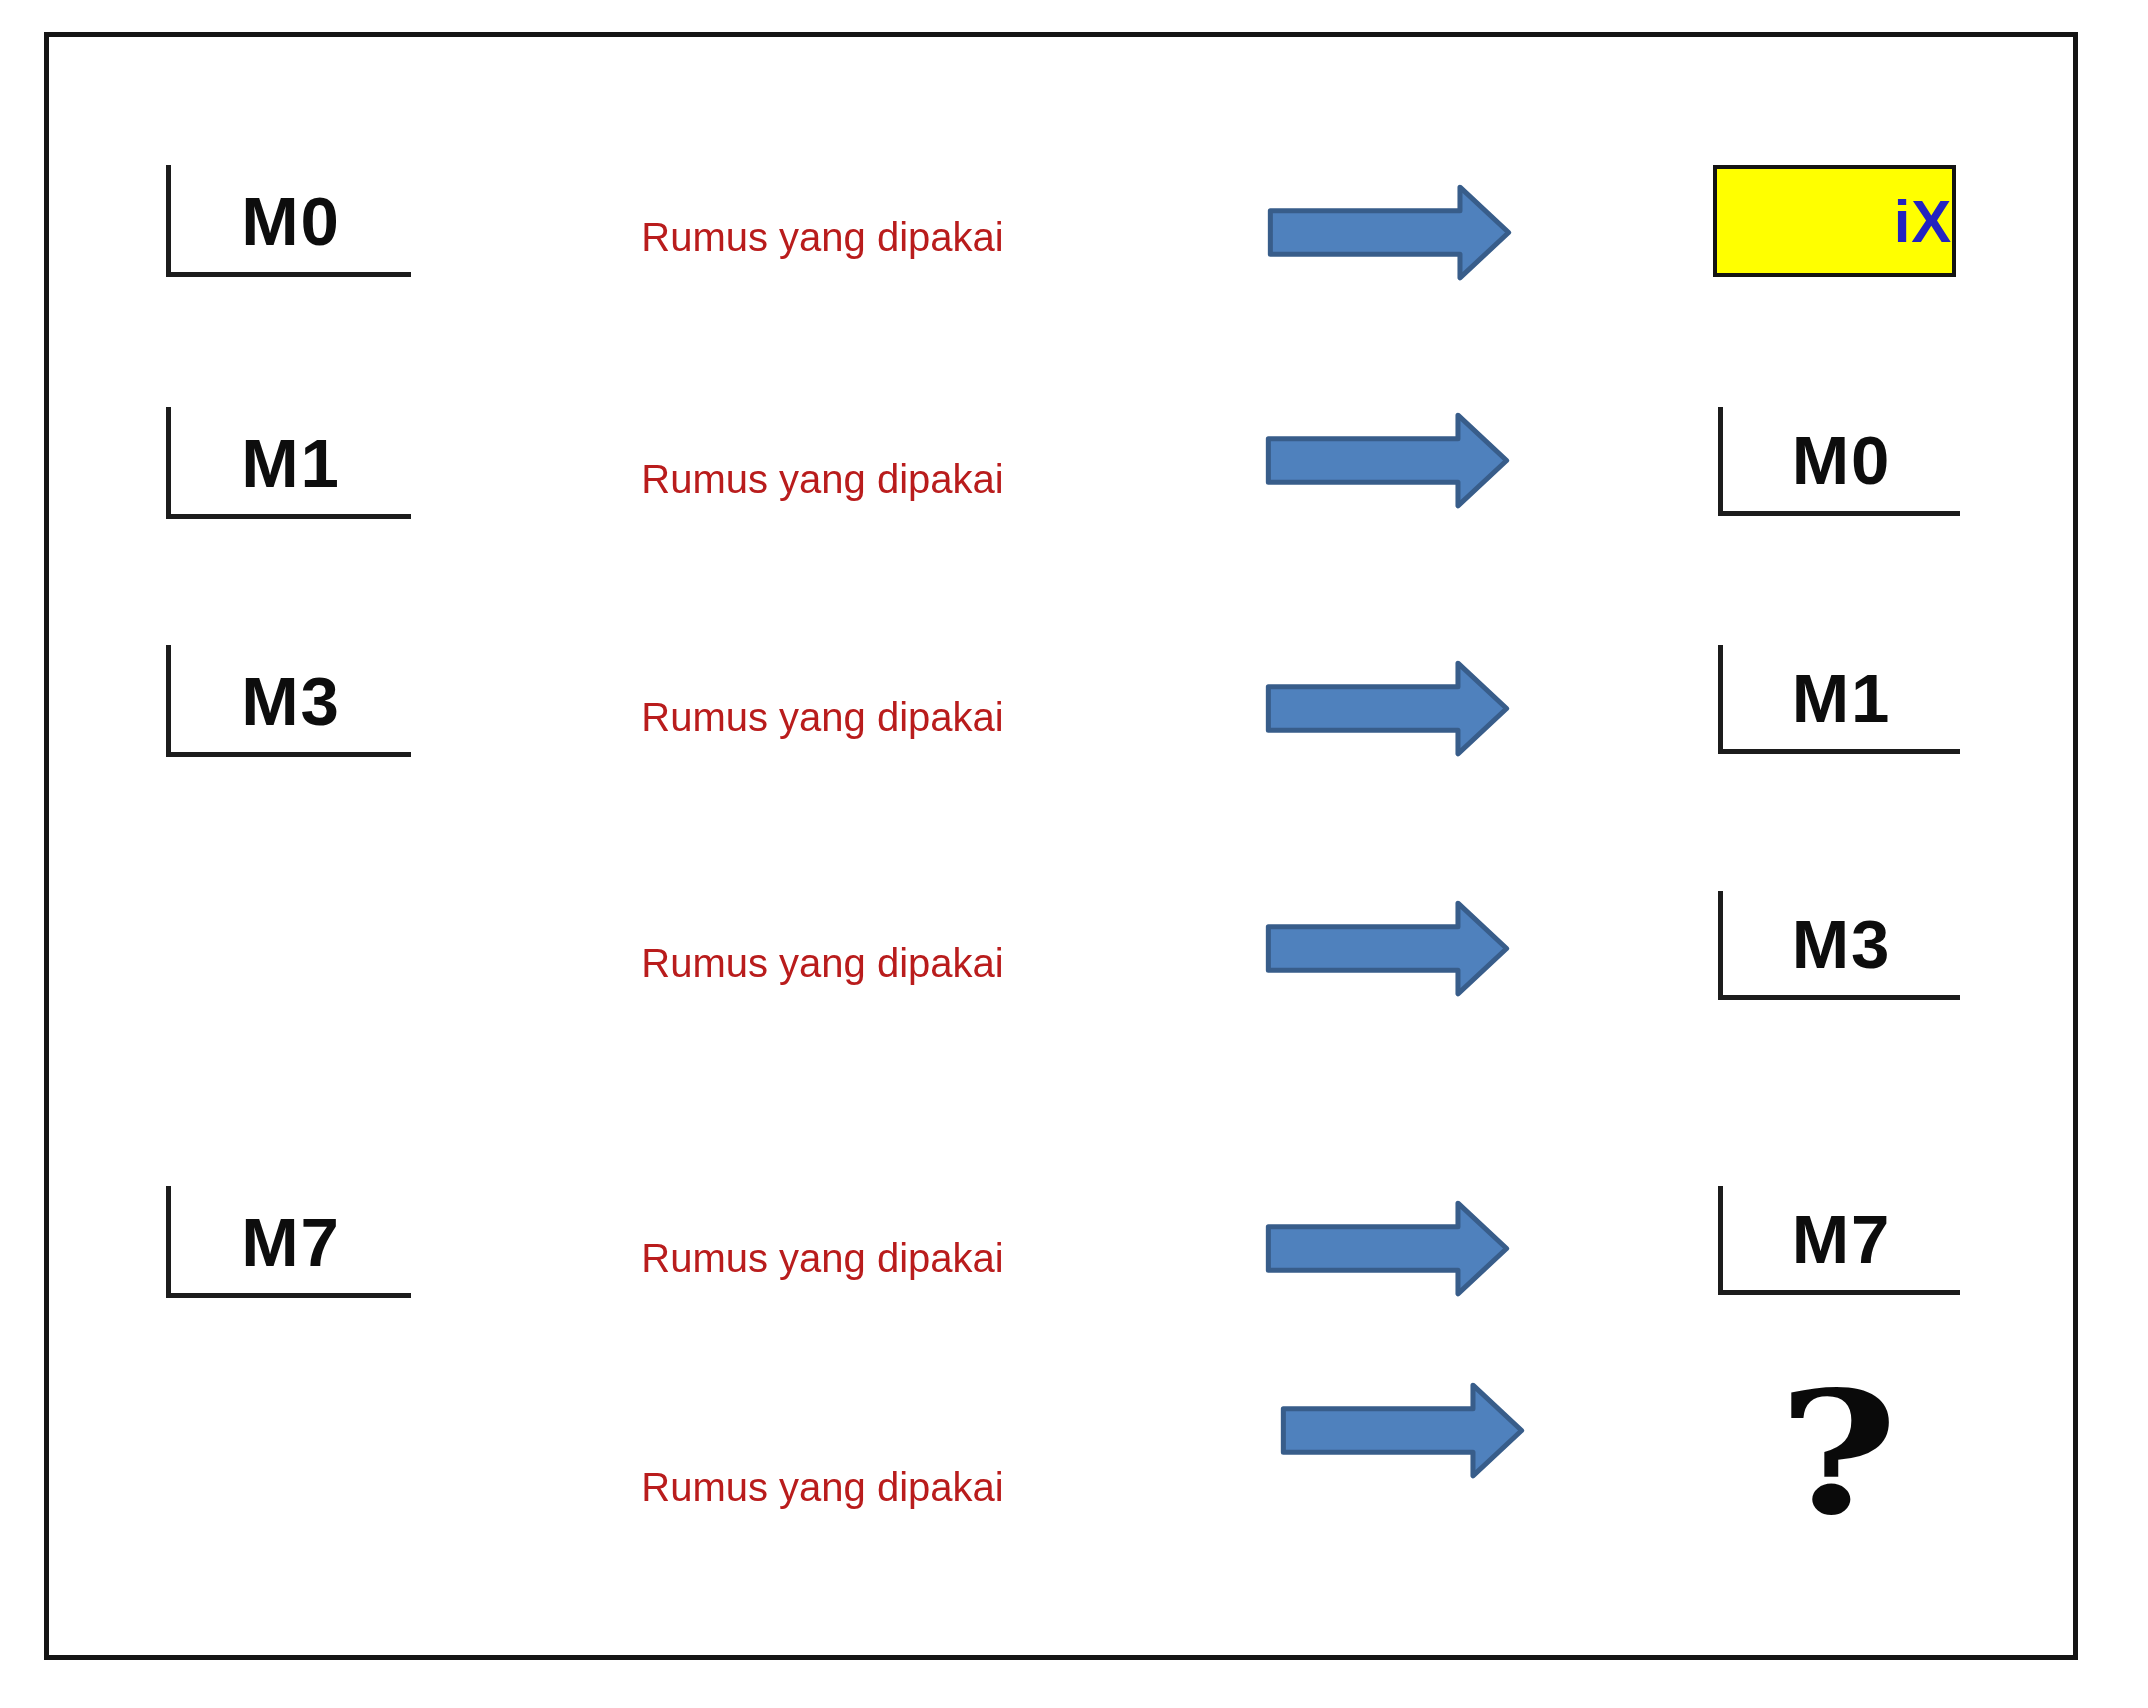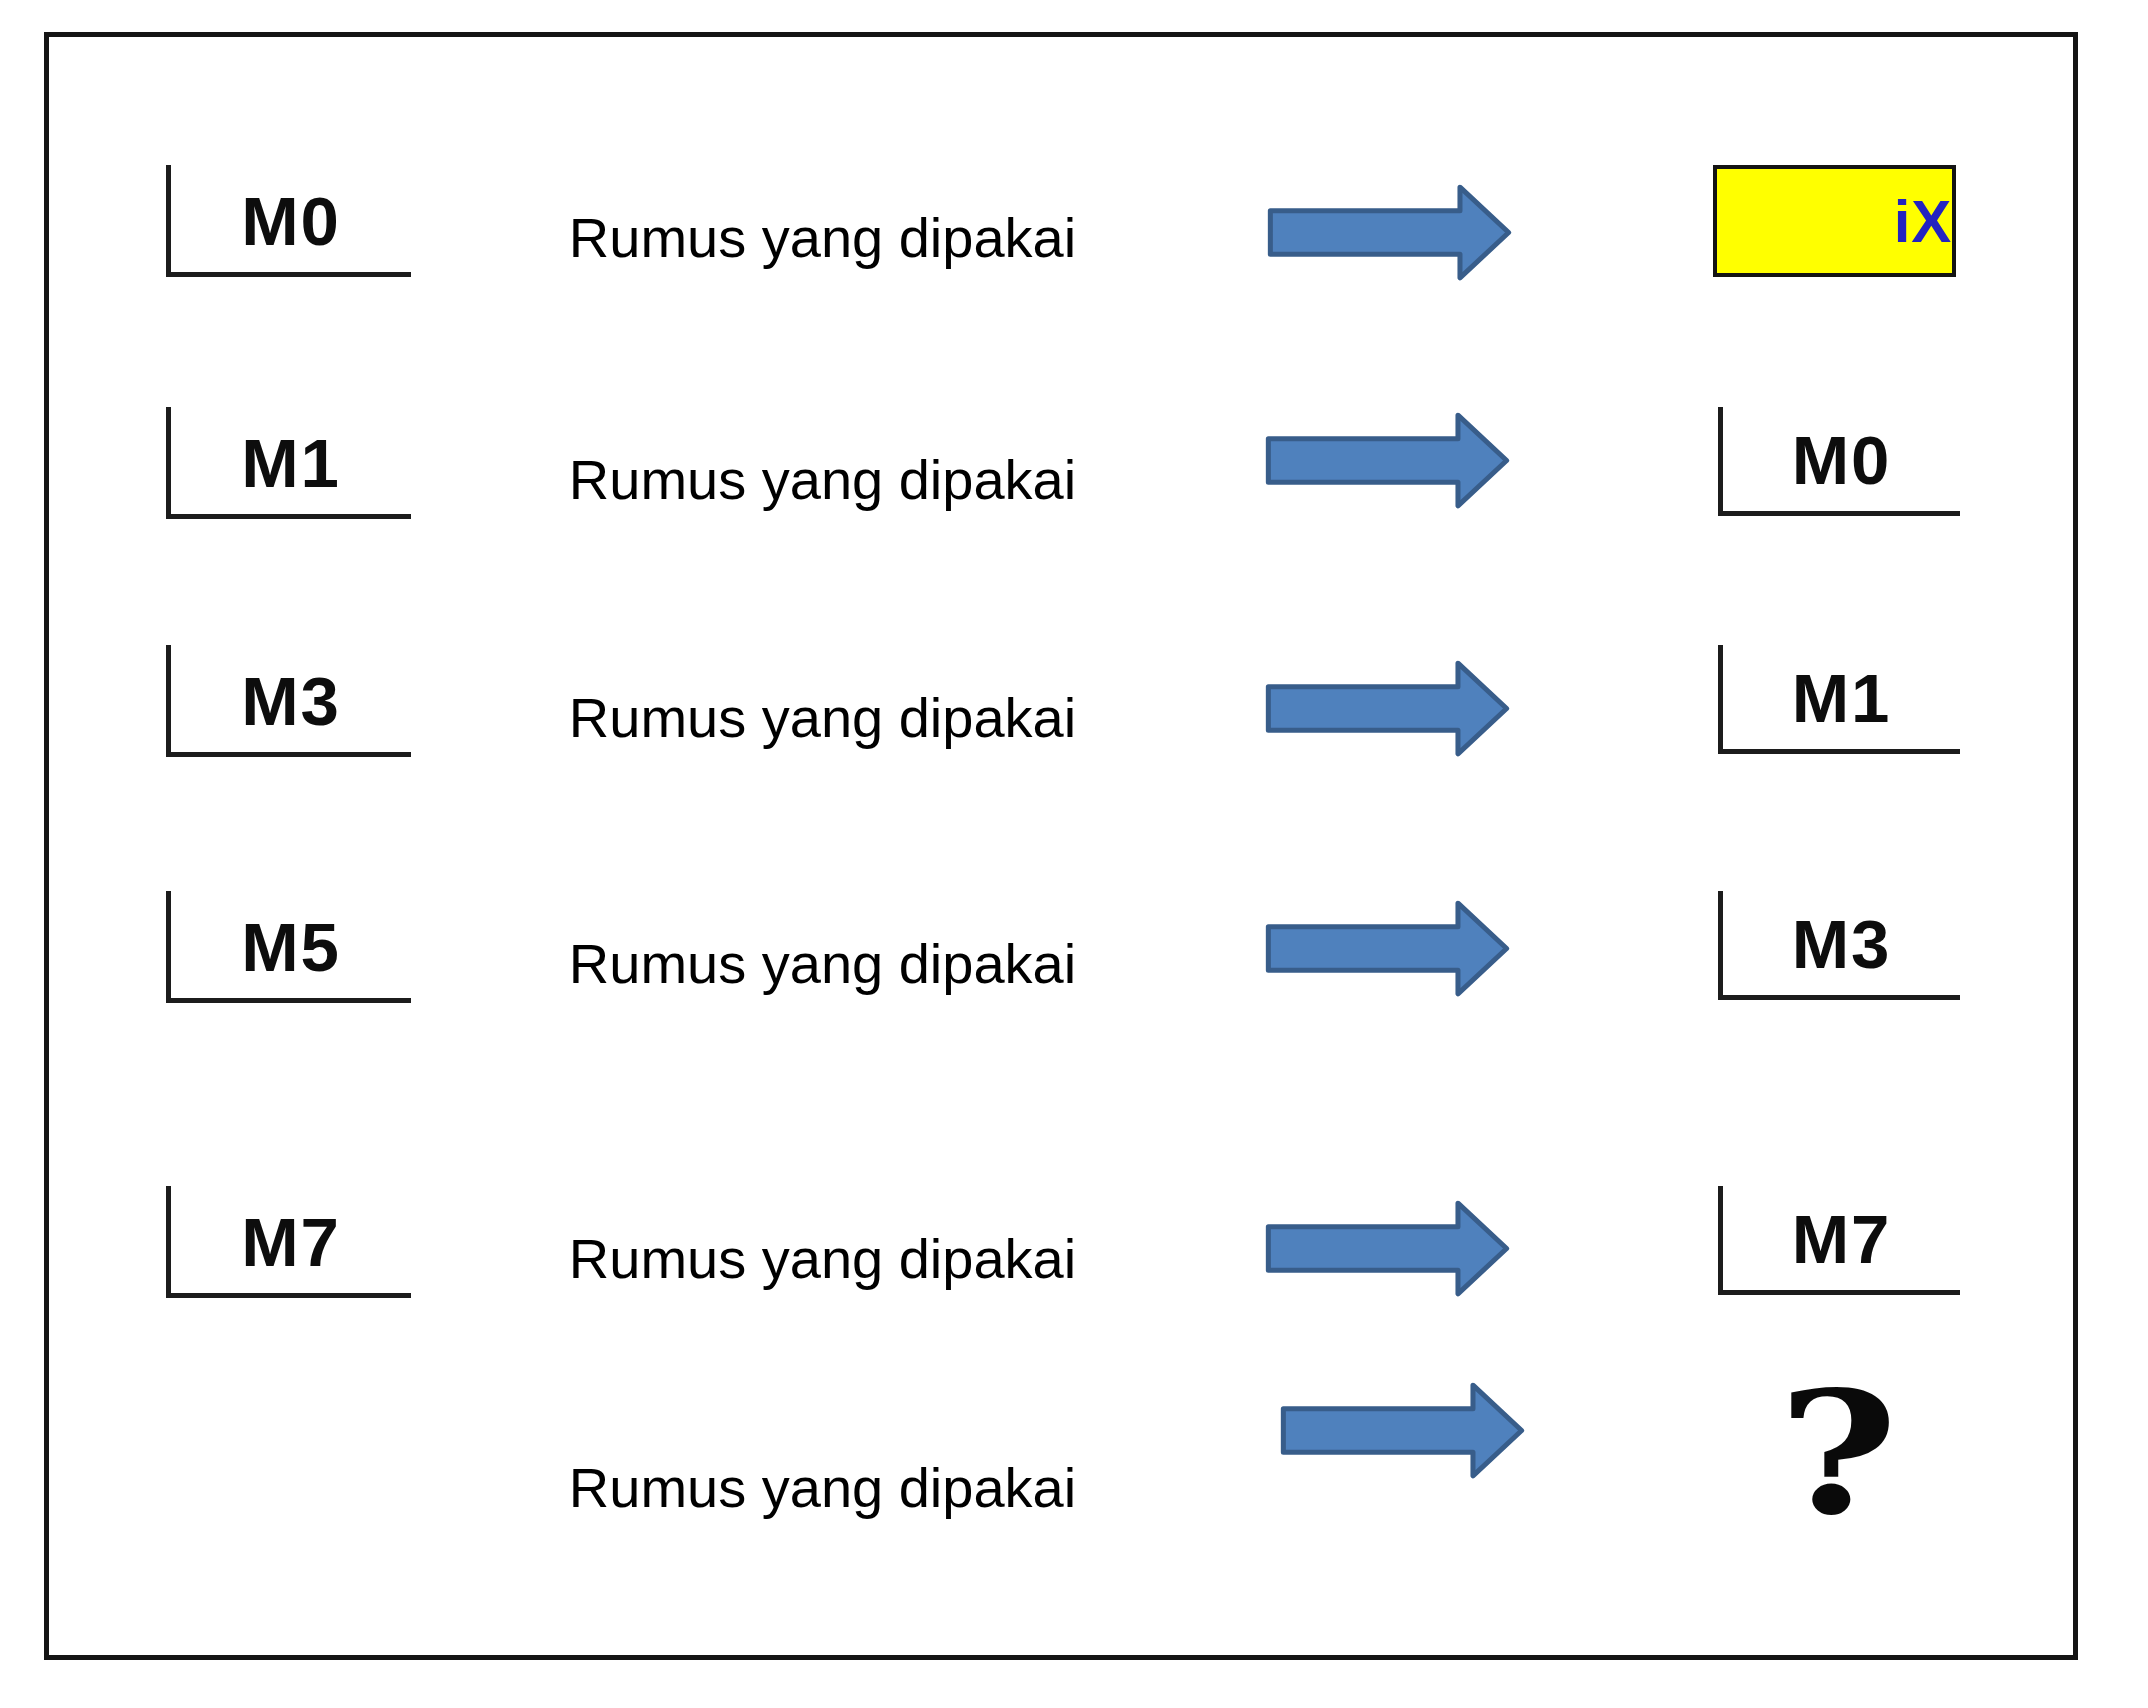--- a/index.html
+++ b/index.html
@@ -36,21 +36,21 @@
     text-align:center;
     font-size:69px;font-weight:bold;color:#0d0d0d;
     letter-spacing:1.7px;line-height:54px;
   }
   .row-6 .left-bracket .mlabel{bottom:42px;}
 
   
   .formula{
     position:absolute;left:516px;top:30px;width:613px;height:84px;
     display:flex;align-items:center;justify-content:center;
-    font-size:56px;color:#000000;white-space:nowrap;
+    font-size:40px;color:#b91c1c;white-space:nowrap;
   }
   .row-6 .formula{top:62px;}
 
   
   .arrow{position:absolute;left:1265px;width:245px;height:101px;}
   .row-1 .arrow{top:17px;left:1267px;}
   .row-2 .arrow{top:3.4px;}
   .row-3 .arrow{top:13.4px;}
   .row-4 .arrow{top:6.7px;}
   .row-5 .arrow{top:11.7px;}
@@ -120,23 +120,20 @@
     <div class="formula">Rumus yang dipakai</div>
     <svg class="arrow" viewBox="0 0 292 120" aria-hidden="true">
       <polygon points="4,34 230,34 230,6 288,60 230,114 230,86 4,86"></polygon>
     </svg>
     <div class="bracket right-bracket">
       <span class="mlabel">M1</span>
     </div>
   </div>
 
   <div class="row row-4">
-    <div class="bracket left-bracket">
-      <span class="mlabel">M5</span>
-    </div>
     <div class="formula">Rumus yang dipakai</div>
     <svg class="arrow" viewBox="0 0 292 120" aria-hidden="true">
       <polygon points="4,34 230,34 230,6 288,60 230,114 230,86 4,86"></polygon>
     </svg>
     <div class="bracket right-bracket">
       <span class="mlabel">M3</span>
     </div>
   </div>
 
   <div class="row row-5">

